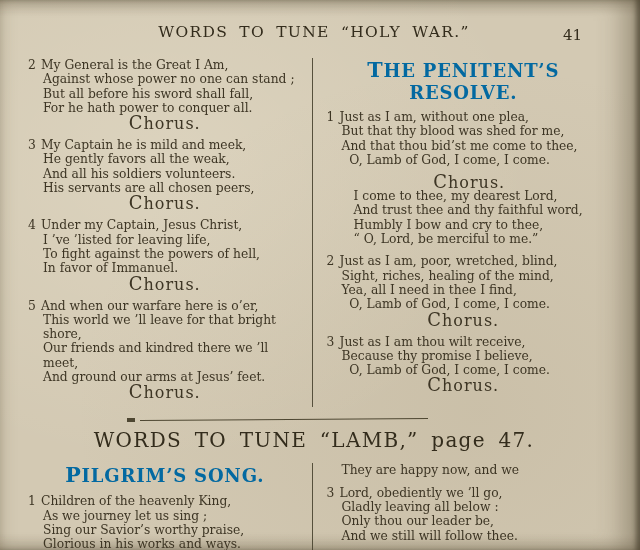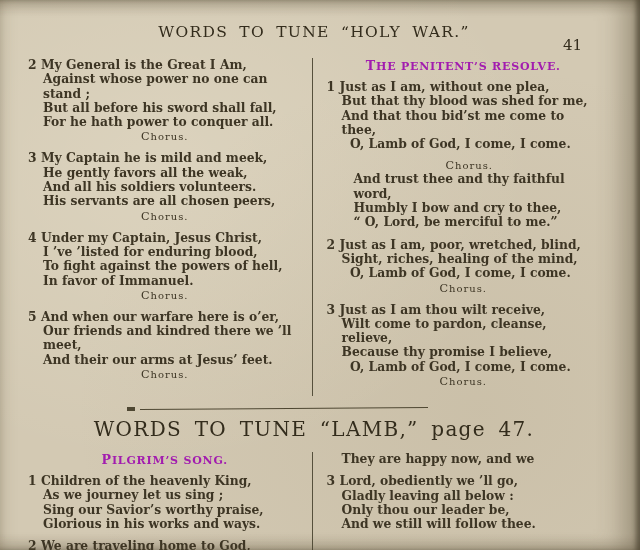--- a/index.html
+++ b/index.html
@@ -26,40 +26,40 @@
   .page {
     position:absolute; inset:0;
     padding:18px 40px 8px 28px;
     z-index:1;
   }
   .s1-header { position:relative; text-align:center; margin:4px 0 16px; height:20px; }
   .header-title {
     display:inline-block; font-size:15.5px; letter-spacing:1.3px; word-spacing:5px;
     color:#332c1c;
   }
-  .page-number { position:absolute; right:18px; top:14px; font-size:15px; color:#332c1c; }
+  .page-number { position:absolute; right:18px; top:4px; font-size:15px; color:#332c1c; }
   .columns { display:flex; align-items:stretch; }
   .col { flex:1 1 0; min-width:0; }
   .col.left  { padding-right:10px; }
   .col.right { padding-left:14px; }
   .divider-v { width:1px; background:#56503c; }
   .col-title {
-    text-align:center; font-weight:bold; font-size:11px;
-    letter-spacing:0.8px; margin-bottom:7px; color:#a21caf;
+    text-align:center; font-weight:bold; font-size:18px;
+    letter-spacing:0.8px; margin-bottom:7px; color:#0369a1;
   }
   .col-title::first-letter { font-size:1.15em; }
   .stanza { margin-bottom:8px; }
   .stanza.indented { padding-left:12px; }
   .line {
-    font-size:12.3px; line-height:14.3px; white-space:pre-wrap; color:#3d3524;font-weight:bold;
+    font-size:12.3px; line-height:14.3px; white-space:pre-wrap; color:#3d3524;
   }
   .line.cont { padding-left:15px; }
   .num { display:inline-block; width:13px; }
   .chorus-label {
-    text-align:center; font-size:10px; line-height:13px;
+    text-align:center; font-size:16px; line-height:13px;
     letter-spacing:1px; margin-top:1px; color:#3d3524;
   }
   .chorus-label::first-letter { font-size:1.12em; }
   .section-divider {
     position:relative; width:288px; margin:12px auto 8px;
     border-top:1.3px solid #4e4732;
     transform:translateX(-30px) rotate(-0.35deg);
   }
   .section-divider .diamond {
     position:absolute; left:-13px; top:-2.6px; width:8px; height:3.4px;
@@ -89,57 +89,59 @@
         </div>
         <div class="stanza">
           <div class="line"><span class="num">3</span>My Captain he is mild and meek,</div>
           <div class="line cont">He gently favors all the weak,</div>
           <div class="line cont">And all his soldiers volunteers.</div>
           <div class="line cont">His servants are all chosen peers,</div>
           <div class="chorus-label">Chorus.</div>
         </div>
         <div class="stanza">
           <div class="line"><span class="num">4</span>Under my Captain, Jesus Christ,</div>
-          <div class="line cont">I ’ve ’listed for enduring blood,</div>
+          <div class="line cont">I ’ve ’listed for leaving life,</div>
           <div class="line cont">To fight against the powers of hell,</div>
           <div class="line cont">In favor of Immanuel.</div>
           <div class="chorus-label">Chorus.</div>
         </div>
         <div class="stanza">
           <div class="line"><span class="num">5</span>And when our warfare here is o’er,</div>
+          <div class="line cont">This world we ’ll leave for that bright shore,</div>
           <div class="line cont">Our friends and kindred there we ’ll meet,</div>
-          <div class="line cont">And their our arms at Jesus’ feet.</div>
+          <div class="line cont">And ground our arms at Jesus’ feet.</div>
           <div class="chorus-label">Chorus.</div>
         </div>
       </div>
     <div class="divider-v"></div>
     <div class="col right">
       <div class="col-title">THE PENITENT’S RESOLVE.</div>
       <div>
           <div class="stanza">
             <div class="line"><span class="num">1</span>Just as I am, without one plea,</div>
             <div class="line cont">But that thy blood was shed for me,</div>
             <div class="line cont">And that thou bid’st me come to thee,</div>
             <div class="line cont">  O, Lamb of God, I come, I come.</div>
           </div>
           <div class="stanza indented">
             <div class="chorus-label">Chorus.</div>
+            <div class="line cont">I come to thee, my dearest Lord,</div>
             <div class="line cont">And trust thee and thy faithful word,</div>
             <div class="line cont">Humbly I bow and cry to thee,</div>
             <div class="line cont">“ O, Lord, be merciful to me.”</div>
           </div>
           <div class="stanza">
             <div class="line"><span class="num">2</span>Just as I am, poor, wretched, blind,</div>
             <div class="line cont">Sight, riches, healing of the mind,</div>
+            <div class="line cont">Yea, all I need in thee I find,</div>
             <div class="line cont">  O, Lamb of God, I come, I come.</div>
             <div class="chorus-label">Chorus.</div>
           </div>
           <div class="stanza">
             <div class="line"><span class="num">3</span>Just as I am thou wilt receive,</div>
-            <div class="line cont">Wilt come to pardon, cleanse, relieve,</div>
             <div class="line cont">Because thy promise I believe,</div>
             <div class="line cont">  O, Lamb of God, I come, I come.</div>
             <div class="chorus-label">Chorus.</div>
           </div>
         </div>
     </div>
   </div>
 
   <div class="section-divider">
     <span class="diamond"></span>

